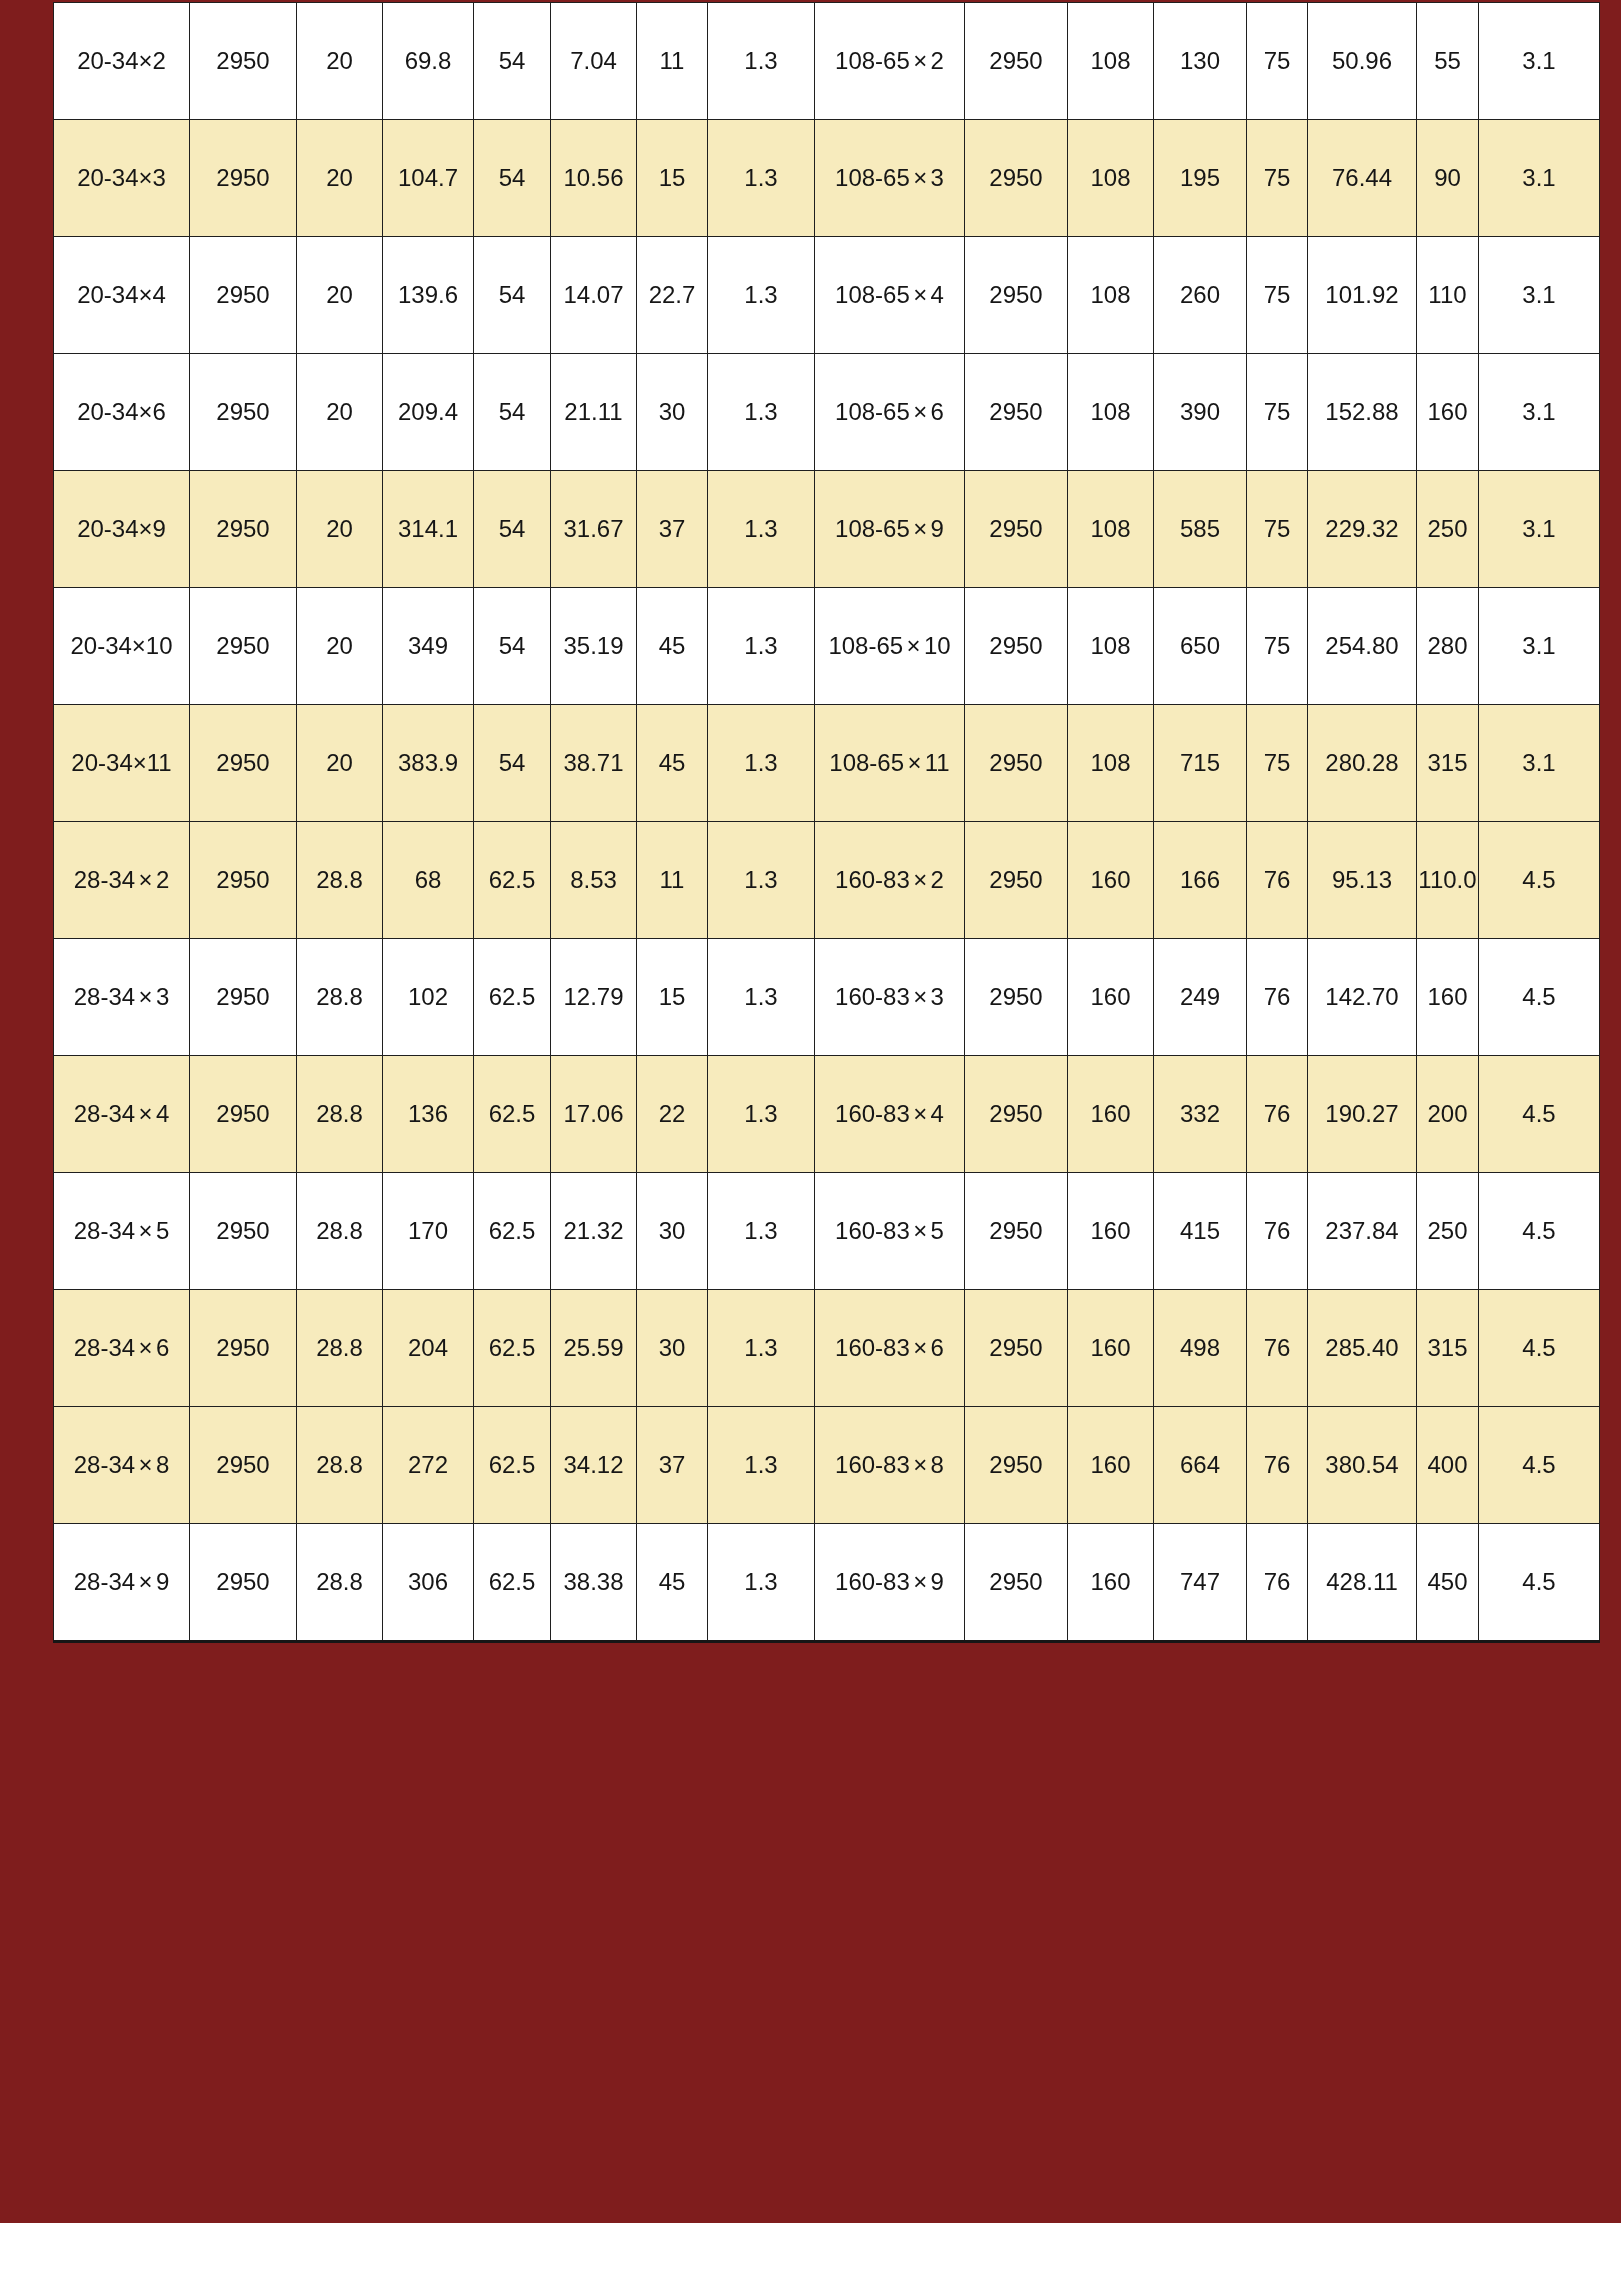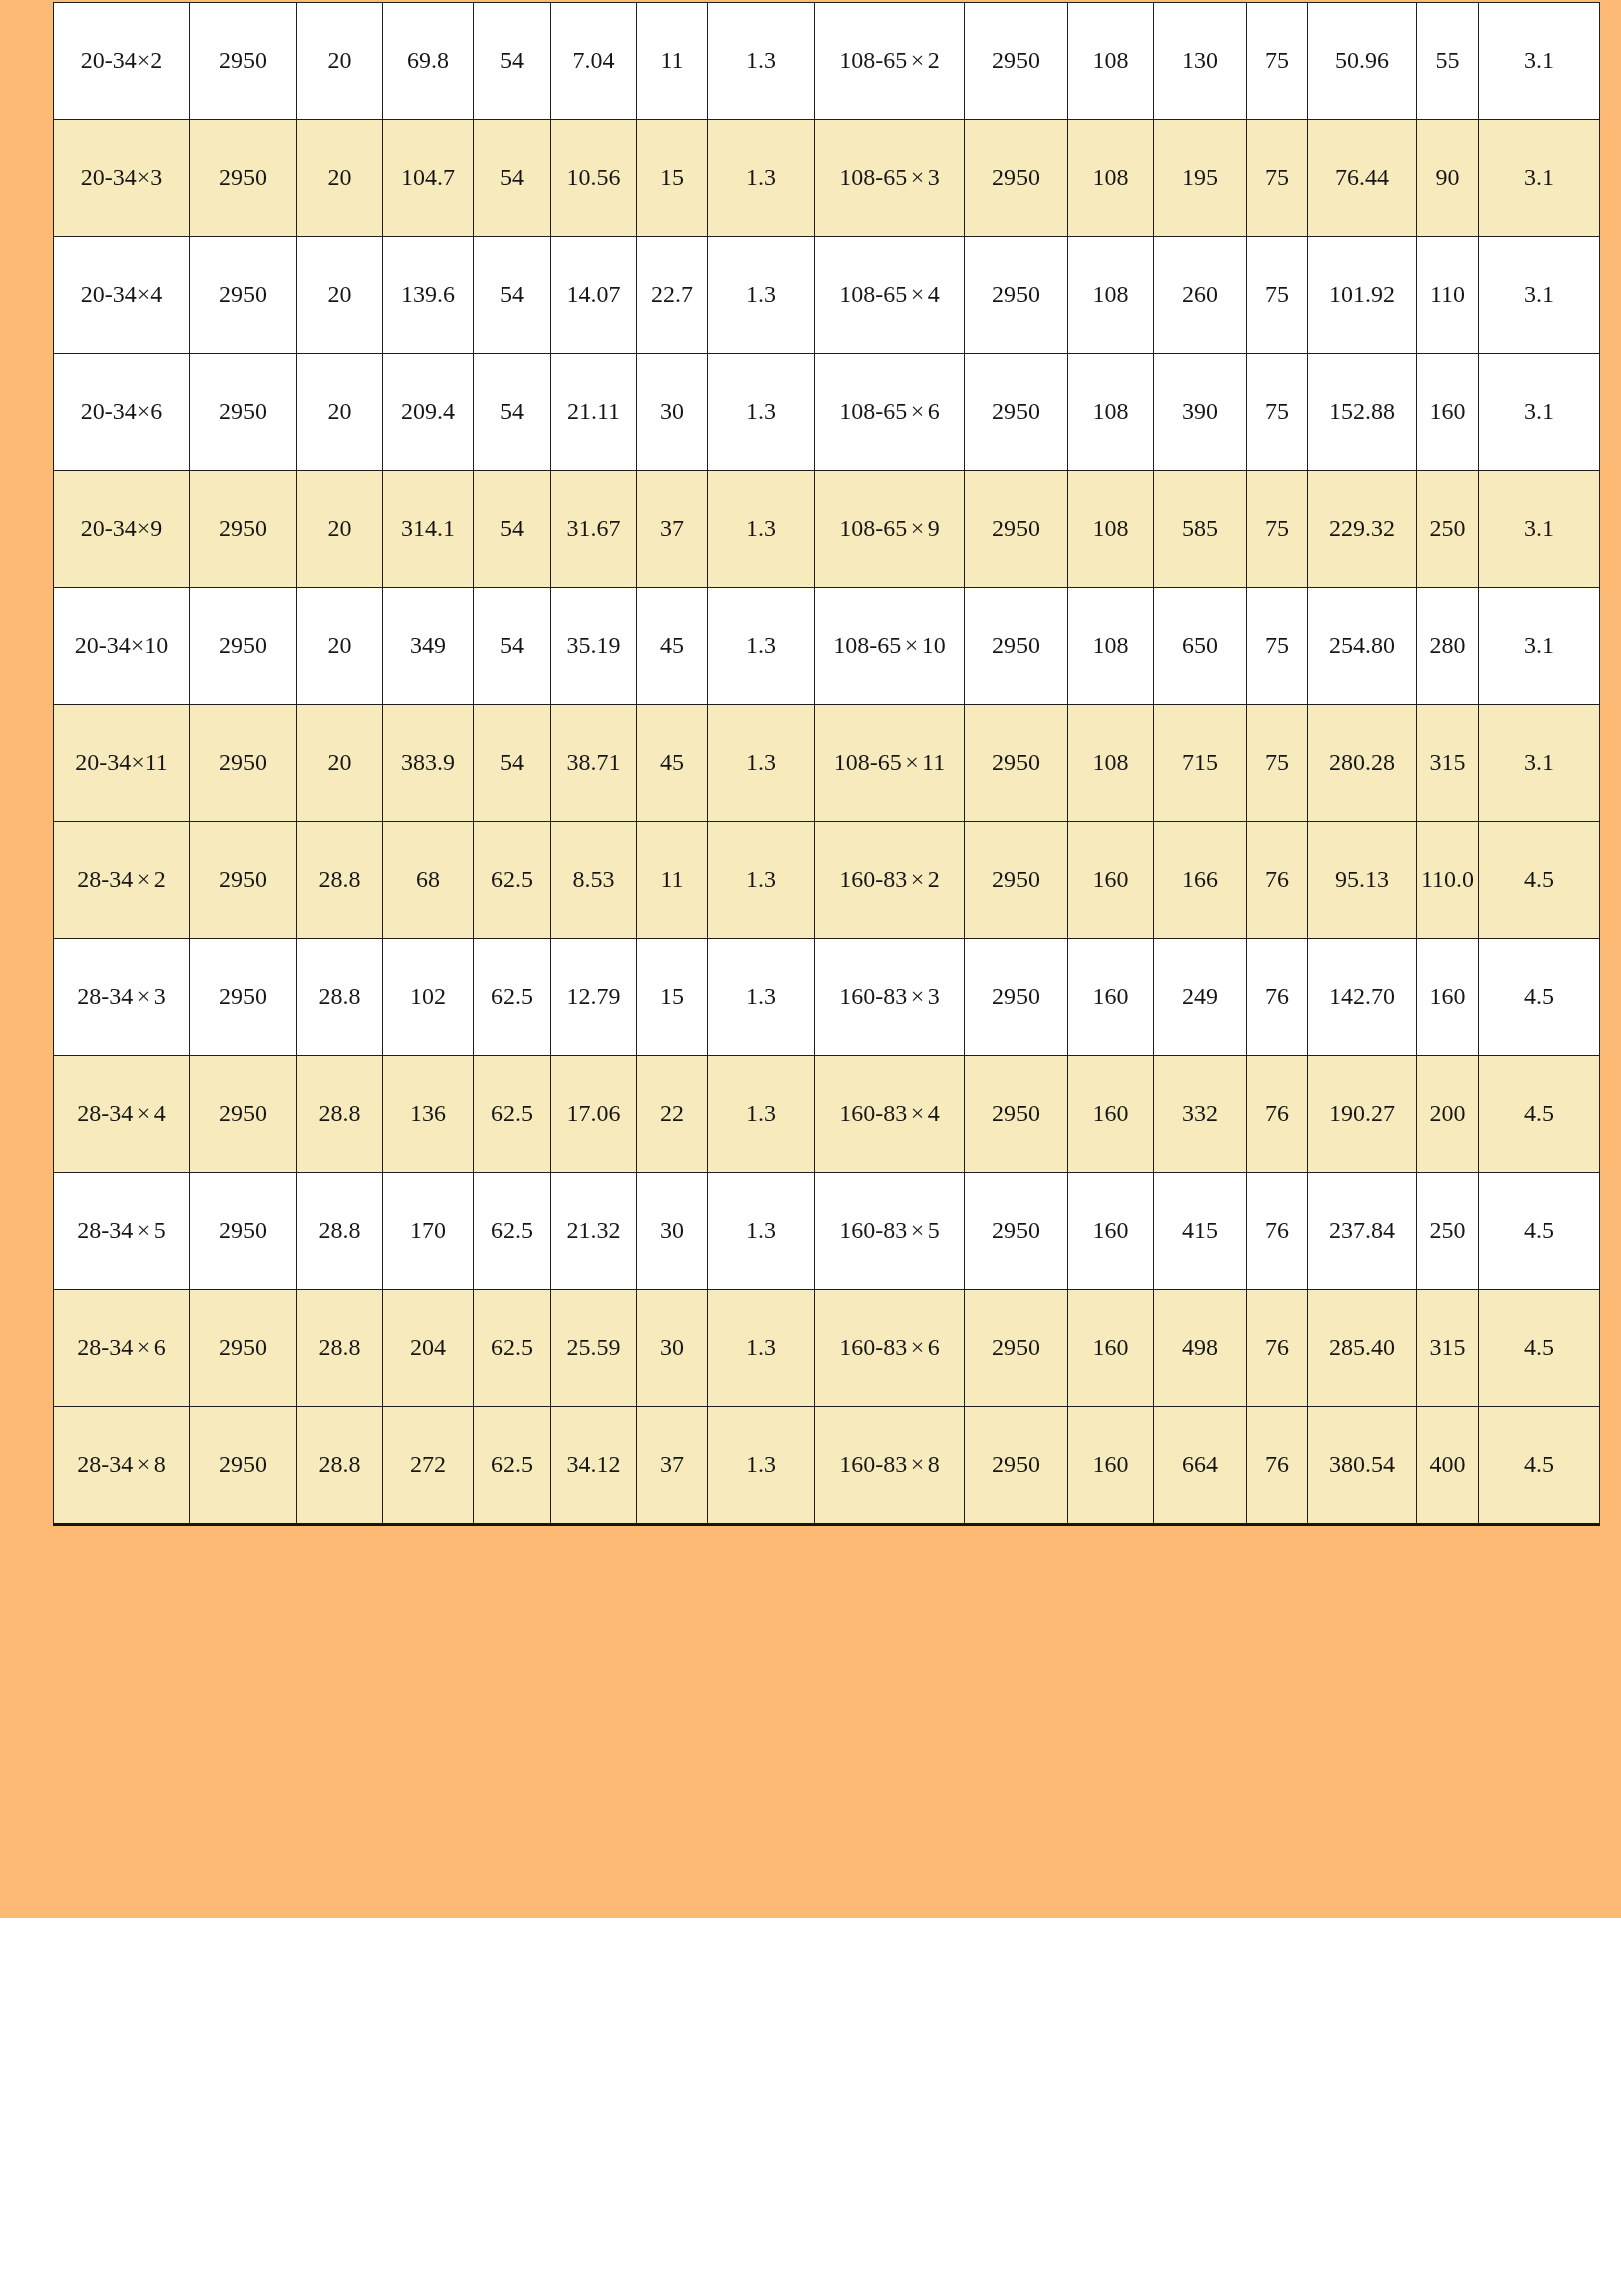--- a/index.html
+++ b/index.html
@@ -3,24 +3,24 @@
 <meta charset="utf-8">
 <style>
   html, body {
     margin: 0;
     padding: 0;
     background: #ffffff;
   }
   .sheet {
     position: relative;
     width: 1621px;
-    height: 1918px;
-    background: #fdba74;
+    height: 2223px;
+    background: #7f1d1d;
     overflow: hidden;
-    font-family: Liberation Serif, serif;
+    font-family: Liberation Sans, sans-serif;
   }
   table.spec {
     position: absolute;
     left: 53px;
     top: 1.8px;
     width: 1546px;
     border-collapse: collapse;
     table-layout: fixed;
     border: 1.8px solid #1f1f1f;
     border-bottom: 3.6px solid #161616;
@@ -309,16 +309,34 @@
           <td>1.3</td>
           <td>160-83<span class="wx">×</span>8</td>
           <td>2950</td>
           <td>160</td>
           <td>664</td>
           <td>76</td>
           <td>380.54</td>
           <td>400</td>
           <td>4.5</td>
         </tr>
+        <tr>
+          <td>28-34<span class="wx">×</span>9</td>
+          <td>2950</td>
+          <td>28.8</td>
+          <td>306</td>
+          <td>62.5</td>
+          <td>38.38</td>
+          <td>45</td>
+          <td>1.3</td>
+          <td>160-83<span class="wx">×</span>9</td>
+          <td>2950</td>
+          <td>160</td>
+          <td>747</td>
+          <td>76</td>
+          <td>428.11</td>
+          <td>450</td>
+          <td>4.5</td>
+        </tr>
       </tbody>
   </table>
 </div>
 
 
 </body></html>

